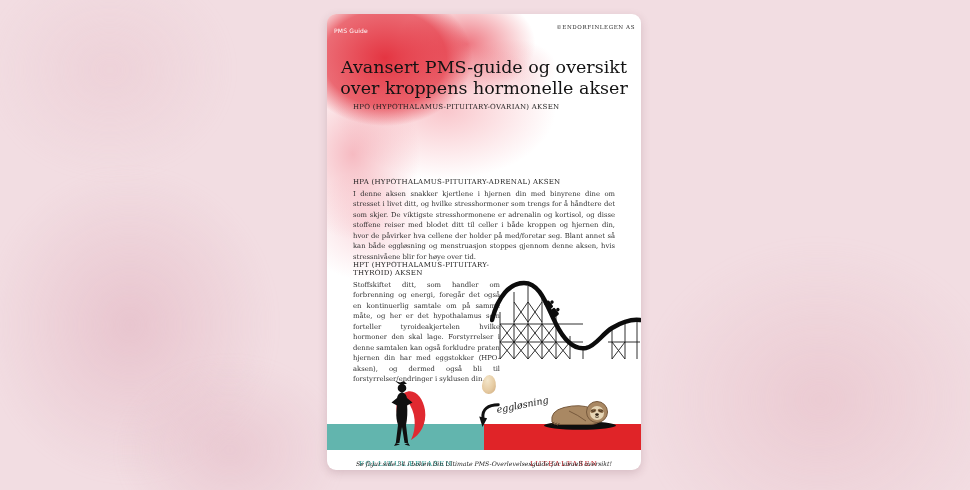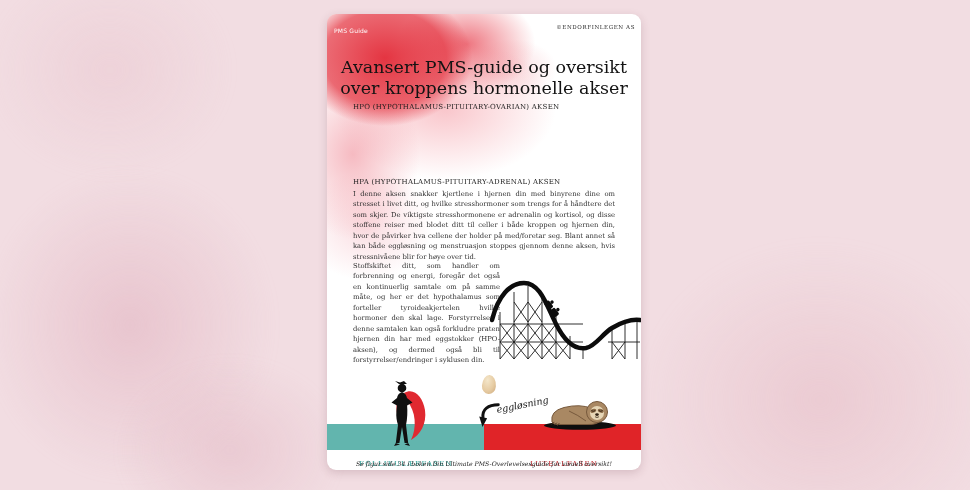--- a/index.html
+++ b/index.html
@@ -112,20 +112,21 @@
     <div class="section sec1">
       <h3>HPO (HYPOTHALAMUS-PITUITARY-OVARIAN) AKSEN</h3>
     </div>
 
     <div class="section sec2">
       <h3>HPA (HYPOTHALAMUS-PITUITARY-ADRENAL) AKSEN</h3>
       <p>I denne aksen snakker kjertlene i hjernen din med binyrene dine om stresset i livet ditt, og hvilke stresshormoner som trengs for å håndtere det som skjer. De viktigste stresshormonene er adrenalin og kortisol, og disse stoffene reiser med blodet ditt til celler i både kroppen og hjernen din, hvor de påvirker hva cellene der holder på med/foretar seg. Blant annet så kan både eggløsning og menstruasjon stoppes gjennom denne aksen, hvis stressnivåene blir for høye over tid.</p>
     </div>
 
     <div class="section sec3">
+      <h3>HPT (HYPOTHALAMUS-PITUITARY-THYROID) AKSEN</h3>
       <p>Stoffskiftet ditt, som handler om forbrenning og energi, foregår det også en kontinuerlig samtale om på samme måte, og her er det hypothalamus som forteller tyroideakjertelen hvilke hormoner den skal lage. Forstyrrelser i denne samtalen kan også forkludre praten hjernen din har med eggstokker (HPO-aksen), og dermed også bli til forstyrrelser/endringer i syklusen din.</p>
     </div>
 
     <svg class="rollercoaster" viewBox="0 0 152 86">
       <g stroke="#1a1a1a" stroke-width="0.9" fill="none">
         <line x1="10" y1="34" x2="10" y2="81"></line>
           <line x1="24" y1="14" x2="24" y2="81"></line>
         <line x1="38" y1="8" x2="38" y2="81"></line>
           <line x1="52" y1="16" x2="52" y2="81"></line>
         <line x1="66" y1="36" x2="66" y2="81"></line>

